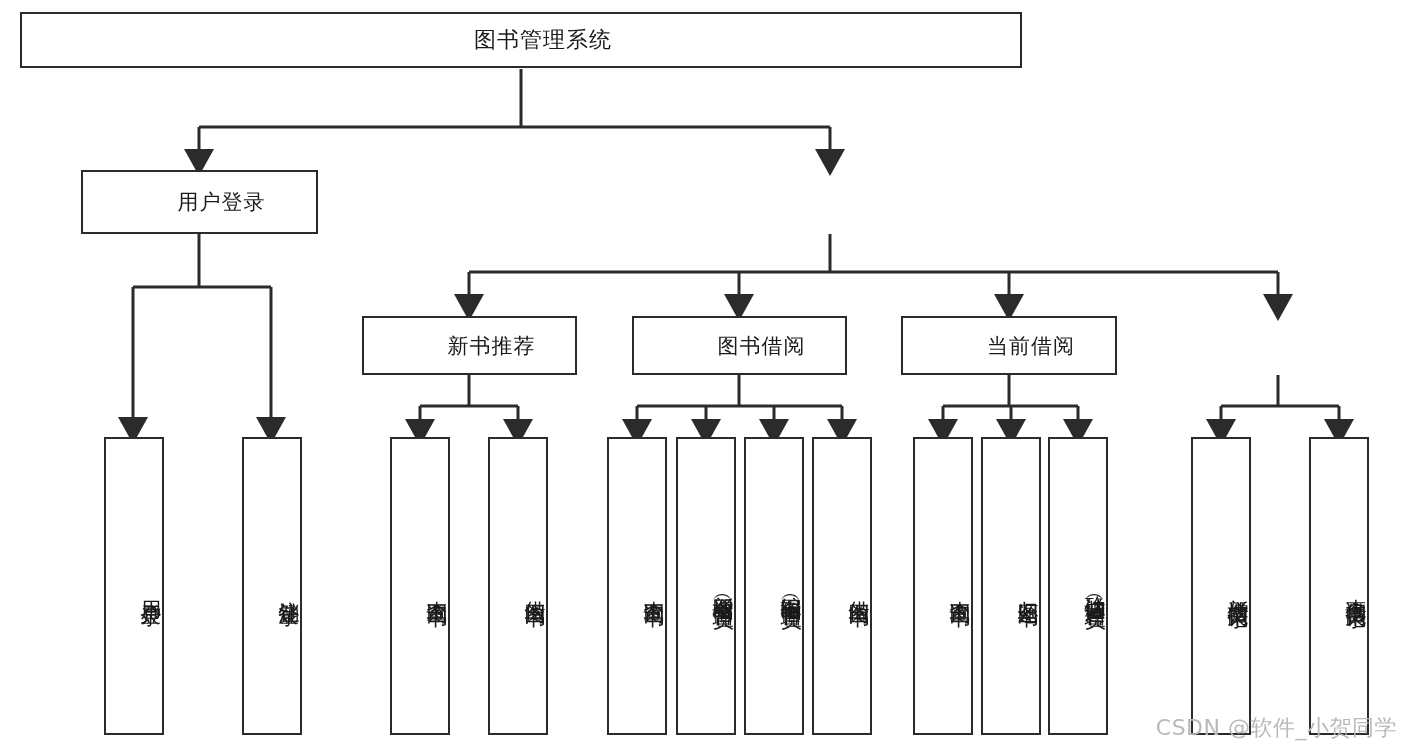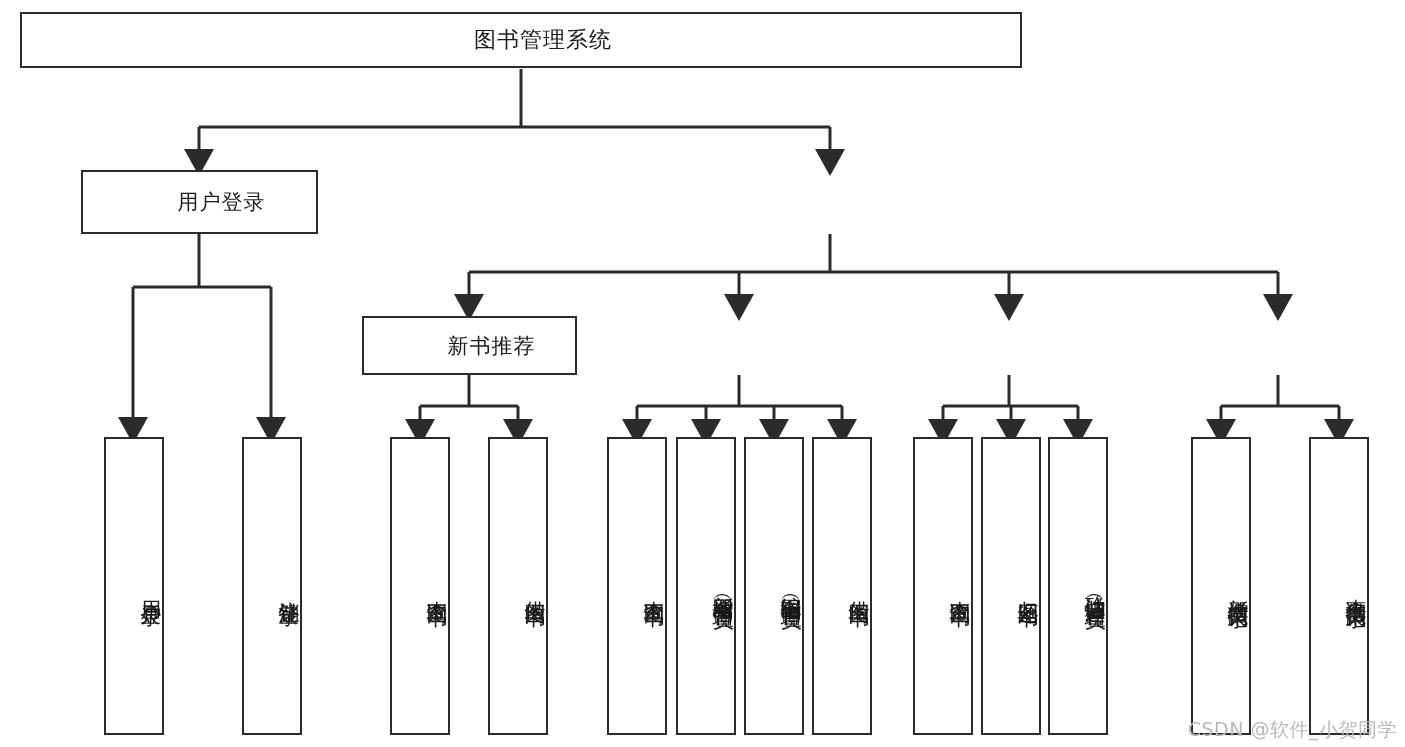--- a/index.html
+++ b/index.html
@@ -54,21 +54,21 @@
     line-height: 1.05;
     white-space: nowrap;
   }
   #title-node {
     font-size: 22px;
   }
   #watermark {
     position: absolute;
     right: 8px;
     bottom: 4px;
-    font-size: 19px;
+    font-size: 22px;
     color: #b9b9b9;
     z-index: 5;
     white-space: nowrap;
     letter-spacing: 0.5px;
   }
 </style>
 </head>
 <body>
 
 <div id="canvas">
@@ -127,20 +127,26 @@
     <span>图书管理系统</span>
   </div>
 
   <div class="node horizontal" style="left:81px; top:170px; width:237px; height:64px;">
     <span>用户登录</span>
   </div>
 
   <div class="node horizontal" style="left:362px; top:316px; width:215px; height:59px;font-family:Liberation Mono, monospace;">
     <span>新书推荐</span>
   </div>
+  <div class="node horizontal" style="left:632px; top:316px; width:215px; height:59px;">
+    <span>图书借阅</span>
+  </div>
+  <div class="node horizontal" style="left:901px; top:316px; width:216px; height:59px;">
+    <span>当前借阅</span>
+  </div>
 
   <div class="node vertical" style="left:104px; top:437px; width:60px; height:298px;">
     <span class="vtext">用户登录</span>
   </div>
   <div class="node vertical" style="left:242px; top:437px; width:60px; height:298px;">
     <span class="vtext">注销登录</span>
   </div>
 
   <div class="node vertical" style="left:390px; top:437px; width:60px; height:298px;">
     <span class="vtext">查询图书</span>

